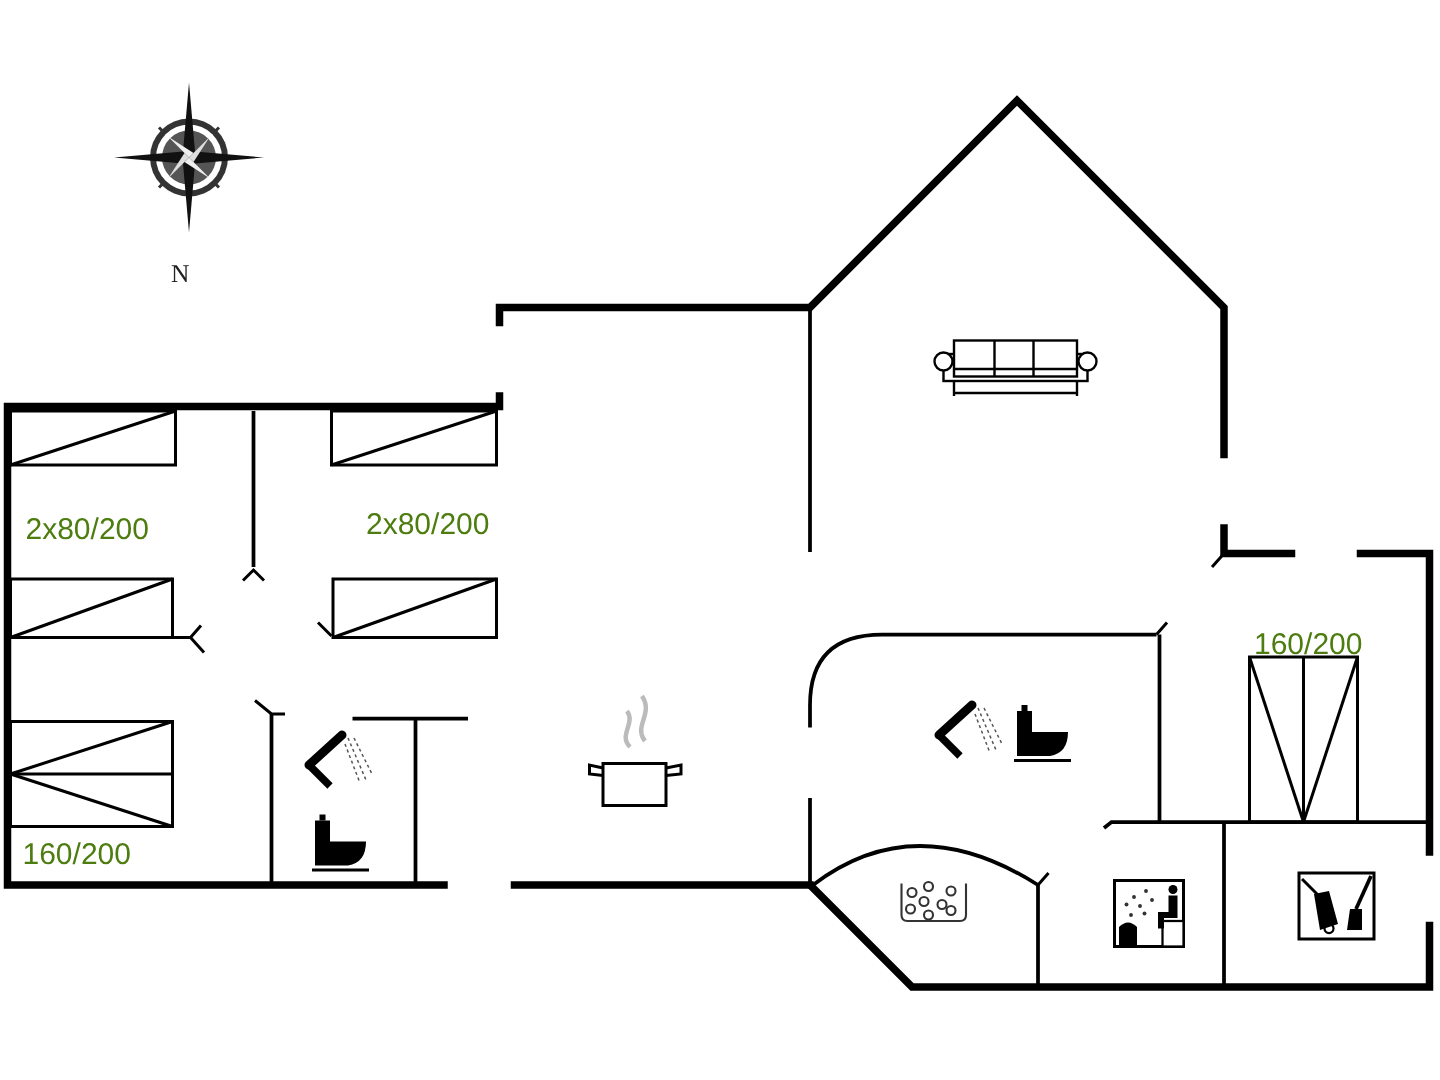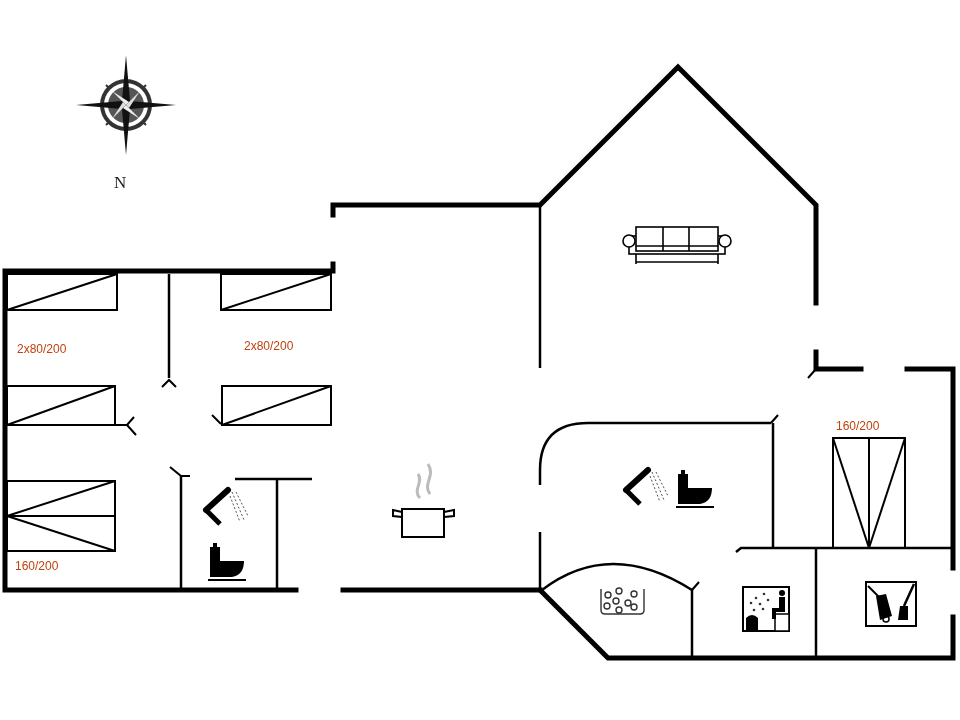--- a/index.html
+++ b/index.html
@@ -1,21 +1,21 @@
 <!DOCTYPE html>
 <html><head>
   <meta charset="utf-8">
   <style>
     html, body { margin: 0; padding: 0; background: #ffffff; }
     body { width: 960px; height: 720px; position: relative; overflow: hidden; font-family: "Liberation Sans", sans-serif; }
     #plan { position: absolute; left: 0; top: 0; width: 960px; height: 720px; }
     .wall { stroke: #000; stroke-width: 5; fill: none; stroke-linecap: square; }
     .iwall { stroke: #000; stroke-width: 2.5; fill: none; }
     .thin { stroke: #000; stroke-width: 2; fill: none; }
-    .label { position: absolute; font-size: 12px; color: #c2410c; white-space: nowrap; }
+    .label { position: absolute; font-size: 20px; color: #4d7c0f; white-space: nowrap; }
     .compass-n { position: absolute; font-family: "Liberation Serif", serif; font-size: 17px; color: #222; }
   </style>
 </head>
 <body>
 
 <svg id="plan" viewBox="0 0 960 720" xmlns="http://www.w3.org/2000/svg">
 
   <g transform="translate(126,105)">
     <circle r="26" fill="#333"></circle>
     <circle r="22" fill="#fff"></circle>

